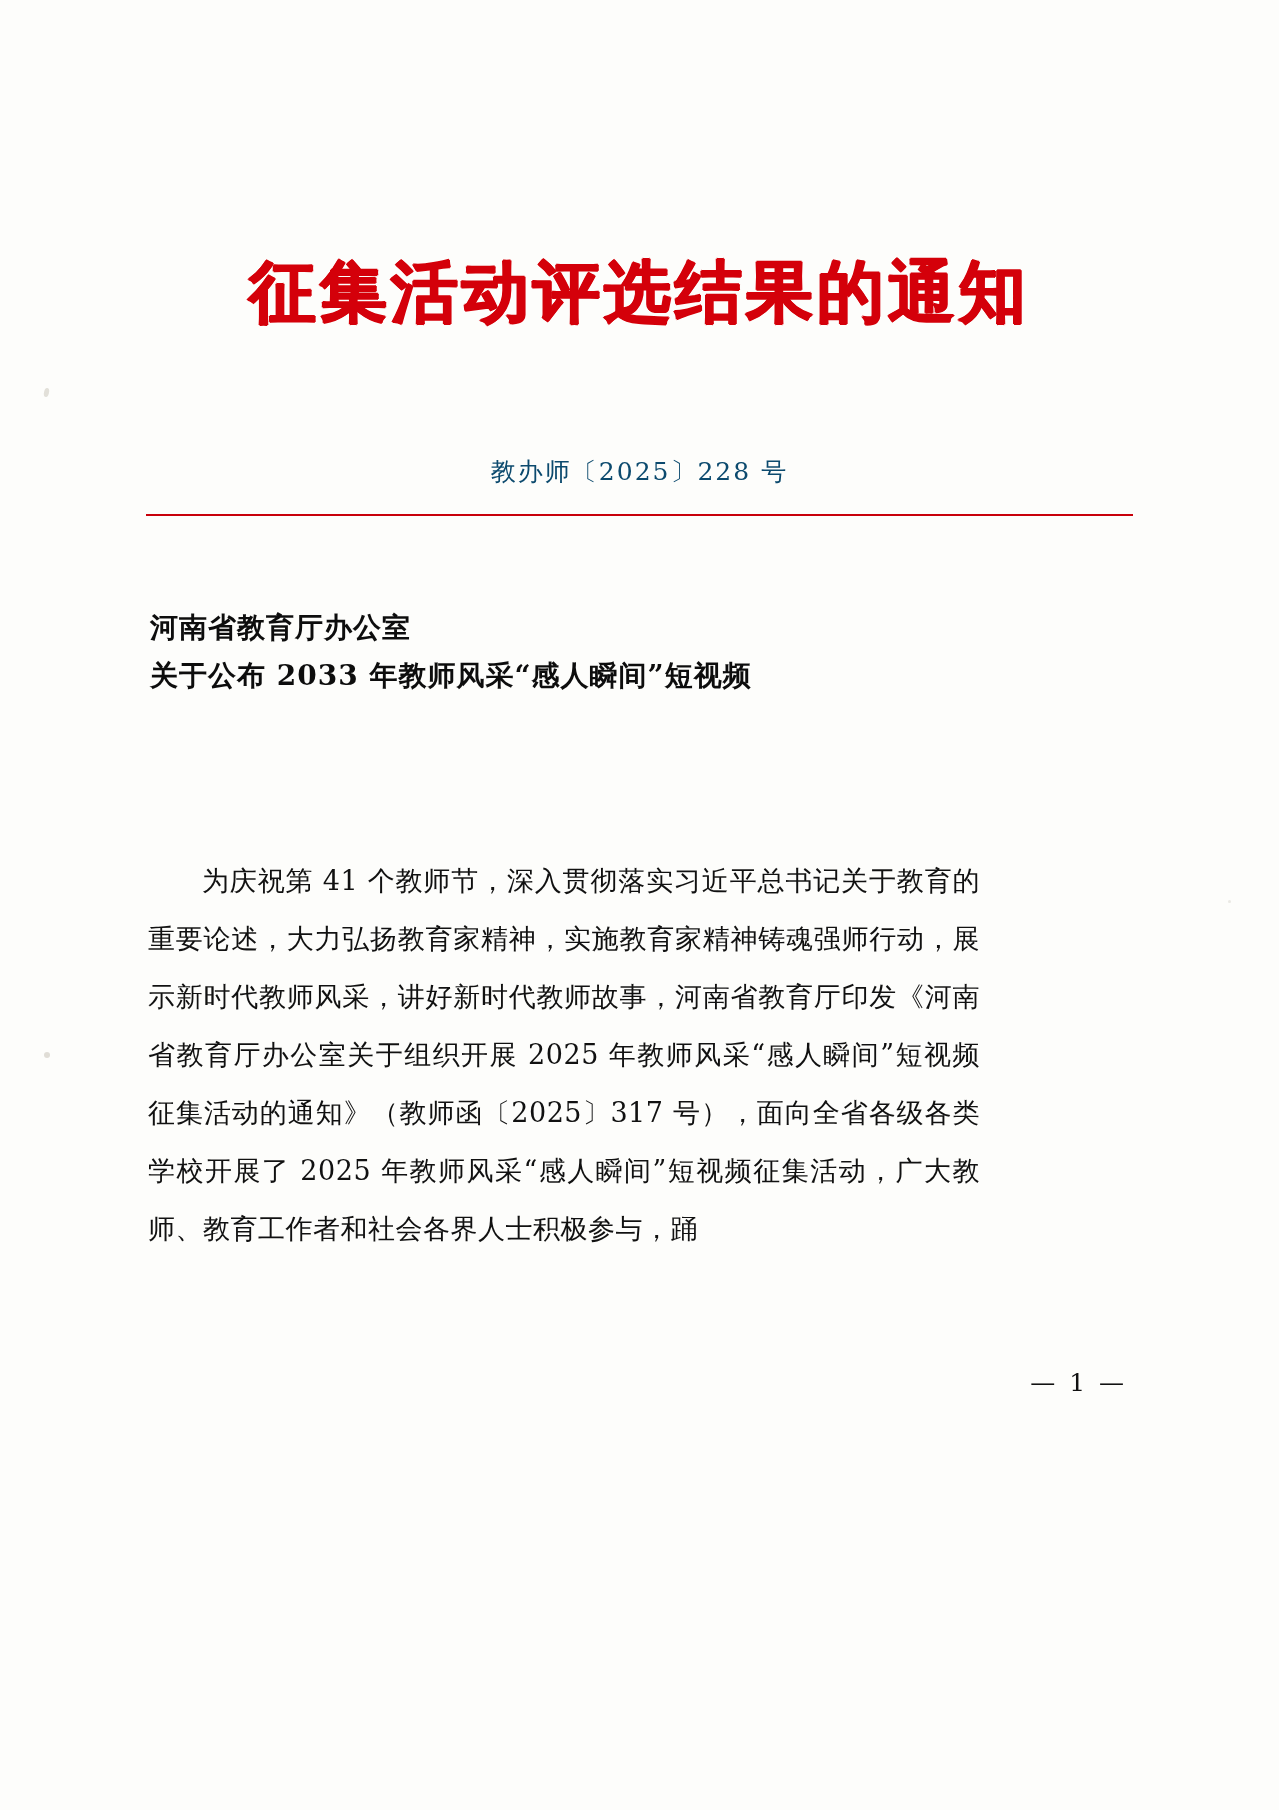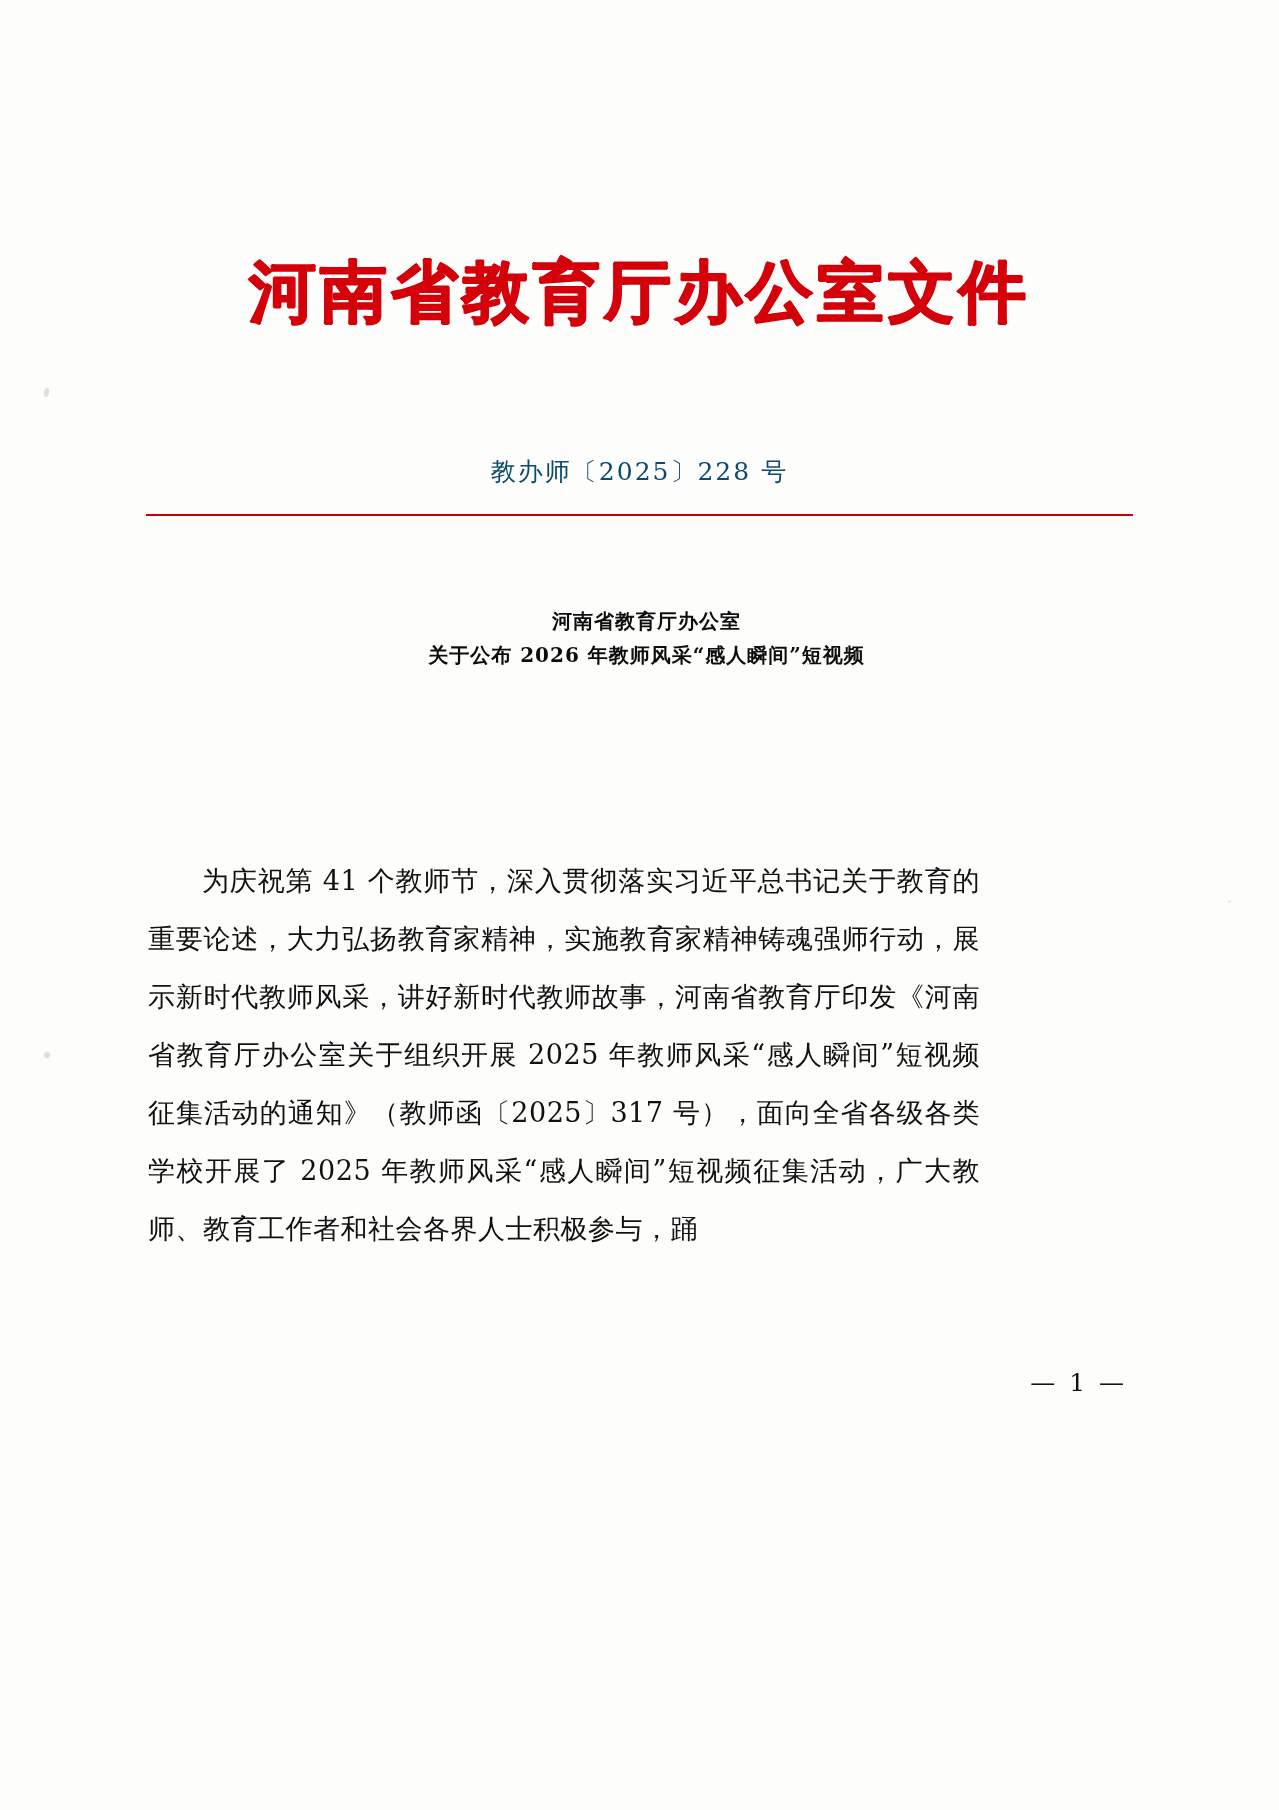--- a/index.html
+++ b/index.html
@@ -66,27 +66,27 @@
     position: absolute;
     left: 146px;
     right: 146px;
     top: 514px;
     height: 2px;
     background: #c8000a;
   }
 
   .subject {
     position: absolute;
-    left: 164px;
+    left: 150px;
     right: 150px;
     top: 604px;
-    text-align: center;
+    text-align: left;
     font-family: "DejaVu Serif", "Liberation Serif", serif;
     font-weight: 700;
-    font-size: 20px;
+    font-size: 28px;
     line-height: 1.72;
     letter-spacing: 1px;
     color: #0d0d0d;
   }
   .subject .line { display: block; white-space: nowrap; }
 
   .body-text {
     position: absolute;
     left: 148px;
     width: 832px;
@@ -118,29 +118,29 @@
 </style>
 </head>
 <body>
 
 <div class="page">
 
   <div class="speck s1"></div>
   <div class="speck s2"></div>
   <div class="speck s3"></div>
 
-  <div class="doc-title">河南省教育厅办公室文件</div>
+  <div class="doc-title">征集活动评选结果的通知</div>
 
   <div class="doc-number">教办师〔2025〕228 号</div>
 
   <div class="red-rule"></div>
 
   <div class="subject">
     <span class="line">河南省教育厅办公室</span>
-    <span class="line">关于公布 2026 年教师风采“感人瞬间”短视频</span>
+    <span class="line">关于公布 2033 年教师风采“感人瞬间”短视频</span>
   </div>
 
   <div class="body-text">
     <p class="indent">为庆祝第 41 个教师节，深入贯彻落实习近平总书记关于教育的重要论述，大力弘扬教育家精神，实施教育家精神铸魂强师行动，展示新时代教师风采，讲好新时代教师故事，河南省教育厅印发《河南省教育厅办公室关于组织开展 2025 年教师风采“感人瞬间”短视频征集活动的通知》（教师函〔2025〕317 号），面向全省各级各类学校开展了 2025 年教师风采“感人瞬间”短视频征集活动，广大教师、教育工作者和社会各界人士积极参与，踊</p>
   </div>
 
   <div class="page-number">— 1 —</div>
 
 </div>
 

